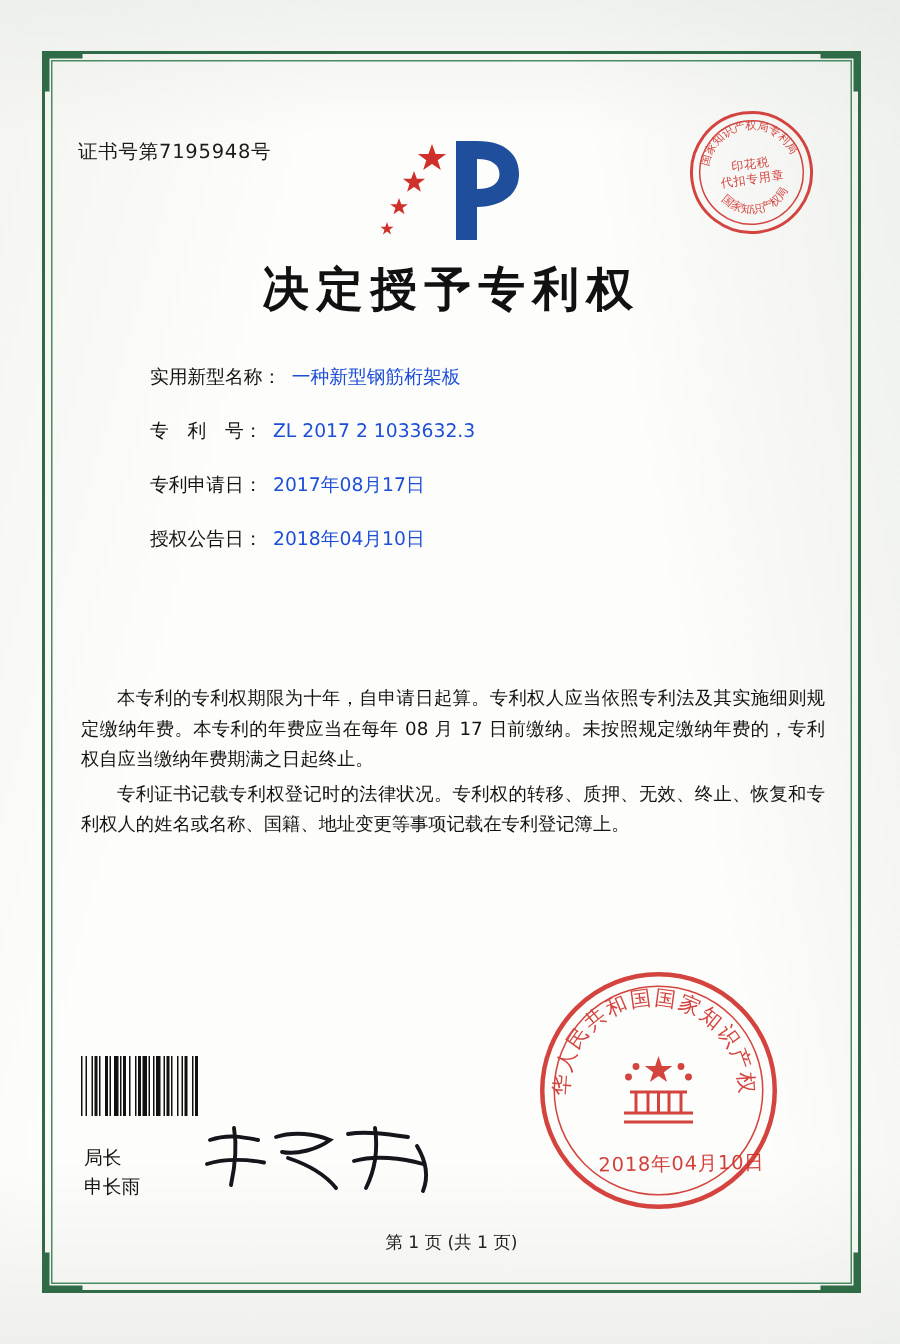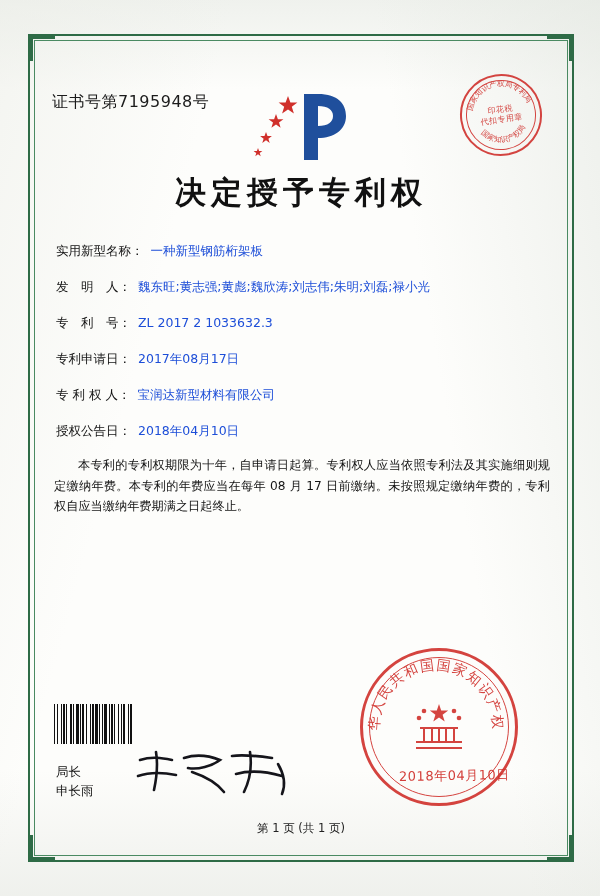--- a/index.html
+++ b/index.html
@@ -68,21 +68,21 @@
     left: 50px;
     top: 60px;
     right: 48px;
     bottom: 54px;
   }
 
   .cert-no {
     position: absolute;
     left: 2px;
     top: 32px;
-    font-size: 16px;
+    font-size: 13px;
     color: #1b1b1b;
     letter-spacing: 0.5px;
     font-family: "DejaVu Sans", "Liberation Sans", sans-serif;
   }
 
   
   .logo {
     position: absolute;
     left: 196px;
     top: 28px;
@@ -145,20 +145,21 @@
     right: 0;
     top: 182px;
   }
   .field-row {
     display: flex;
     align-items: flex-start;
     margin-bottom: 19px;
     font-size: 12.5px;
     color: #141414;
     line-height: 17px;
+    margin-left: 44px;
   }
   .field-label {
     white-space: nowrap;
     margin-right: 7px;
   }
   .field-value {
     color: #1d4ed8;
     word-break: break-all;
   }
 
@@ -312,43 +313,36 @@
     </div>
 
     <div class="title">决定授予专利权</div>
 
     <div class="fields">
       <div class="field-row">
         <span class="field-label">实用新型名称：</span>
         <span class="field-value">一种新型钢筋桁架板</span>
       </div>
       <div class="field-row">
-        <span class="field-label">发　明　人：</span>
-        <span class="field-value">魏东旺;黄志强;黄彪;魏欣涛;刘志伟;朱明;刘磊;禄小光</span>
-      </div>
-      <div class="field-row">
         <span class="field-label">专　利　号：</span>
         <span class="field-value">ZL 2017 2 1033632.3</span>
       </div>
       <div class="field-row">
         <span class="field-label">专利申请日：</span>
         <span class="field-value">2017年08月17日</span>
       </div>
       <div class="field-row">
-        <span class="field-label">专 利 权 人：</span>
-        <span class="field-value">宝润达新型材料有限公司</span>
-      </div>
-      <div class="field-row">
         <span class="field-label">授权公告日：</span>
         <span class="field-value">2018年04月10日</span>
       </div>
     </div>
 
     <div class="body-text">
       <p>本专利的专利权期限为十年，自申请日起算。专利权人应当依照专利法及其实施细则规定缴纳年费。本专利的年费应当在每年 08 月 17 日前缴纳。未按照规定缴纳年费的，专利权自应当缴纳年费期满之日起终止。</p>
+      <p>专利证书记载专利权登记时的法律状况。专利权的转移、质押、无效、终止、恢复和专利权人的姓名或名称、国籍、地址变更等事项记载在专利登记簿上。</p>
     </div>
 
     <div class="barcode" id="barcode">
         <i style="width: 1px; background: rgb(17, 17, 17);"></i>
         <i style="width: 2px; background: transparent;"></i>
         <i style="width: 1px; background: rgb(17, 17, 17);"></i>
         <i style="width: 3px; background: transparent;"></i>
         <i style="width: 1px; background: rgb(17, 17, 17);"></i>
         <i style="width: 1px; background: transparent;"></i>
         <i style="width: 2px; background: rgb(17, 17, 17);"></i>

